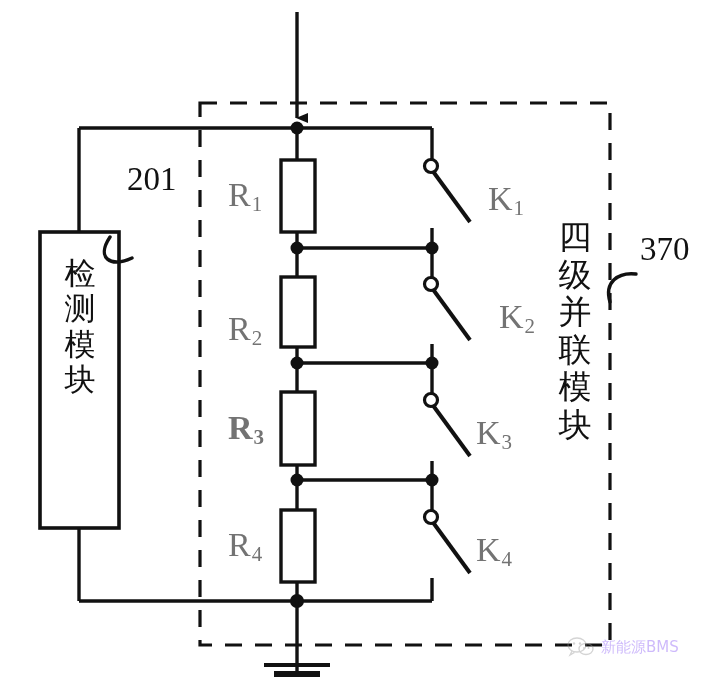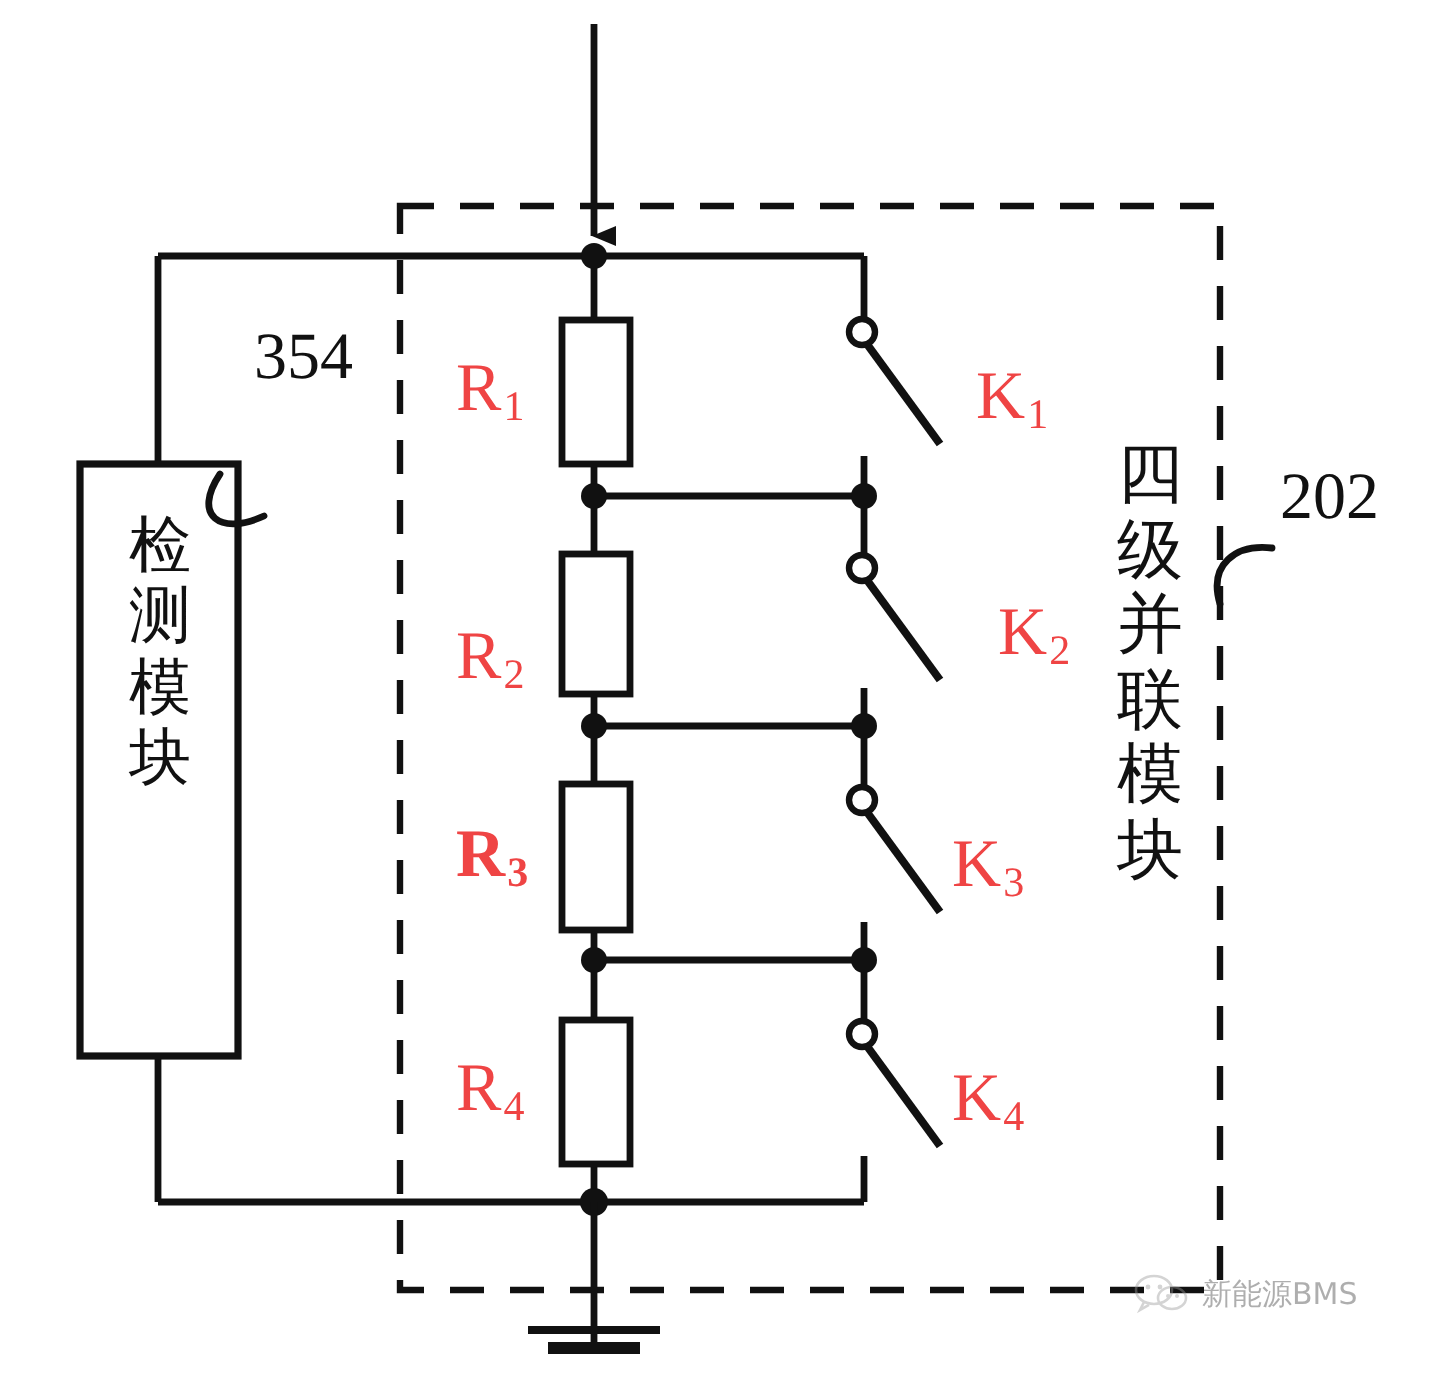--- a/index.html
+++ b/index.html
@@ -38,21 +38,21 @@
     color: #111111;
   }
   .ref-num {
     font-family: "Liberation Serif", serif;
     font-size: 33px;
     color: #111111;
   }
   .dev-label {
     font-family: "Liberation Serif", serif;
     font-size: 34px;
-    color: #ef4444;
+    color: #737373;
   }
   .dev-label sub {
     font-size: 21px;
     vertical-align: baseline;
     position: relative;
     top: 5px;
     left: 1px;
   }
   .vtext {
     font-family: "DejaVu Sans", sans-serif;
@@ -73,21 +73,21 @@
     position: absolute;
     display: flex;
     align-items: center;
     gap: 5px;
     opacity: 0.42;
     user-select: none;
   }
   .watermark .wm-text {
     font-family: "DejaVu Sans", sans-serif;
     font-size: 15px;
-    color: #404040;
+    color: #8b5cf6;
     letter-spacing: 0px;
   }
 </style>
 </head>
 <body>
 
 <div id="canvas">
 
   <svg id="schematic" viewBox="0 0 728 694">
     <defs>
@@ -154,23 +154,23 @@
     <circle cx="432" cy="248" r="6.5" fill="#111111"></circle>
     <circle cx="432" cy="363" r="6.5" fill="#111111"></circle>
     <circle cx="432" cy="480" r="6.5" fill="#111111"></circle>
 
     <line x1="297" y1="601" x2="297" y2="673" stroke="#111111" stroke-width="3.4"></line>
     <line x1="264" y1="665" x2="330" y2="665" stroke="#111111" stroke-width="4"></line>
     <line x1="274" y1="674" x2="320" y2="674" stroke="#111111" stroke-width="6"></line>
   </svg>
 
 
-  <div class="lbl ref-num" style="left:127px; top:163px;">354</div>
-
-  <div class="lbl ref-num" style="left:640px; top:233px;">202</div>
+  <div class="lbl ref-num" style="left:127px; top:163px;">201</div>
+
+  <div class="lbl ref-num" style="left:640px; top:233px;">370</div>
 
   <div class="lbl vtext module-text" style="left:49px; top:256px; width:62px;">
     <span>检</span>
     <span>测</span>
     <span>模</span>
     <span>块</span>
   </div>
 
   <div class="lbl vtext" style="left:554px; top:218px; width:42px;">
     <span>四</span>

